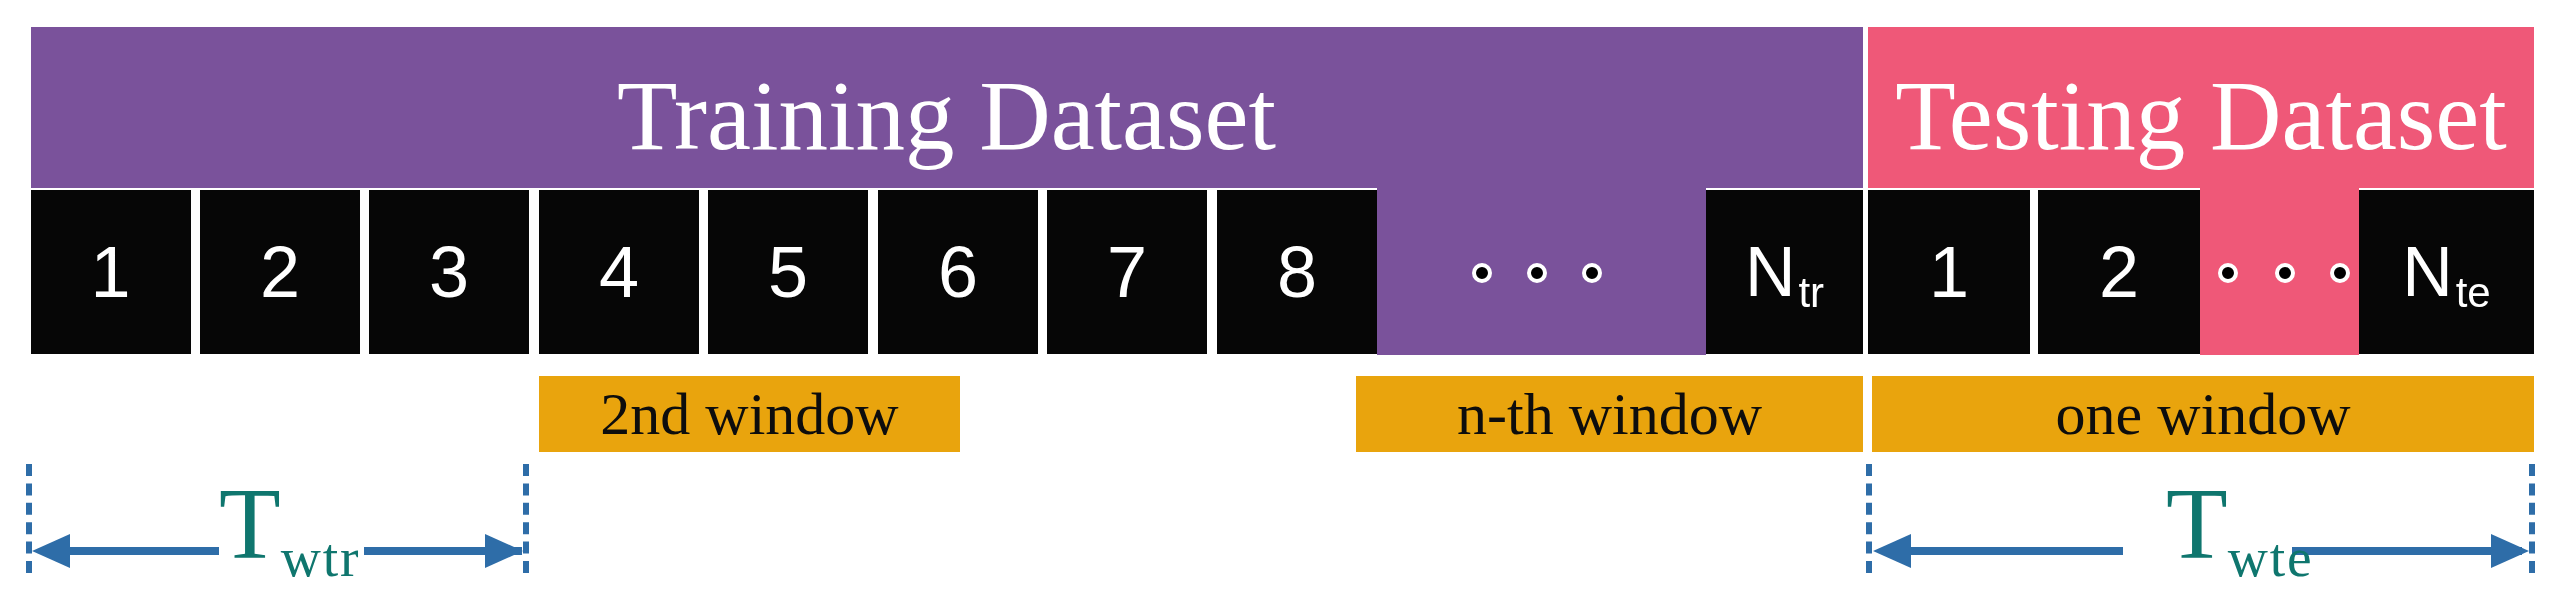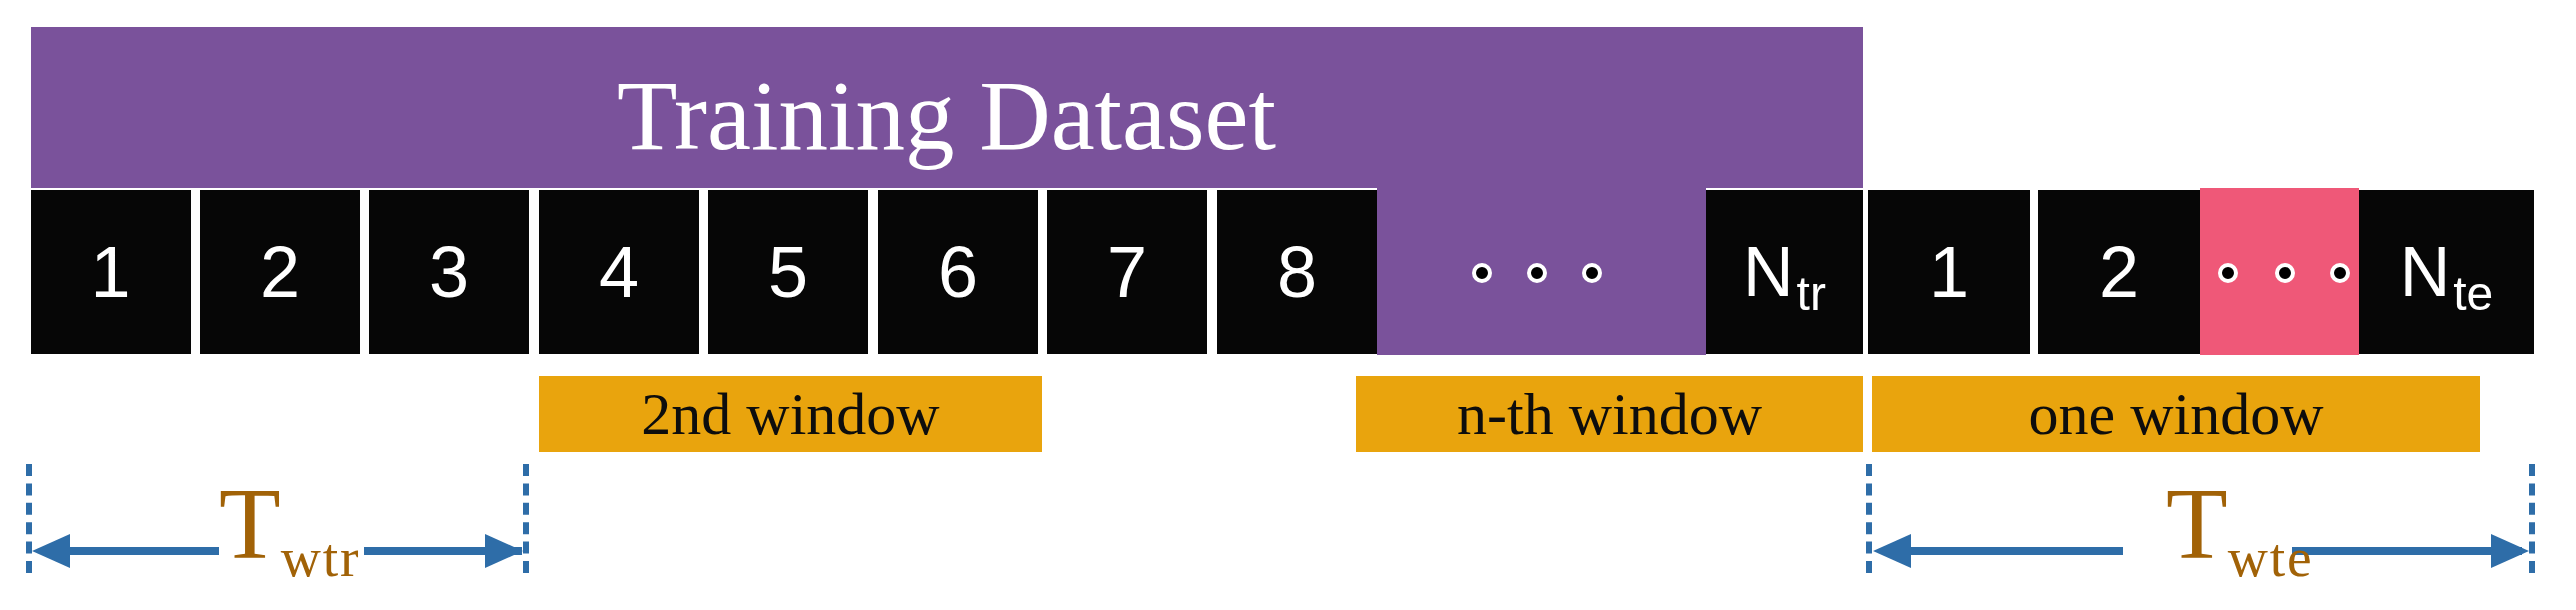--- a/index.html
+++ b/index.html
@@ -21,69 +21,72 @@
   .connector{position:absolute;top:188px;height:167px;}
   #connector-training{left:1377px;width:329px;background:#7a529b;}
   #connector-testing{left:2200px;width:159px;background:#ef5878;}
   
   .slot{
     position:absolute;top:190px;height:164px;background:#060606;
     display:flex;align-items:center;justify-content:center;
     color:#ffffff;font-family:"Liberation Sans", sans-serif;font-size:72px;
   }
   .slot .nbase{font-size:70px;}
-  .slot .nsub{font-size:48px;transform:translateY(21px);margin-left:2.9px;}
+  .slot .nsub{font-size:42px;transform:translateY(21px);margin-left:2.9px;}
   
   .dot{
     position:absolute;width:12.4px;height:12.4px;border-radius:50%;
     background:#000000;border:4.8px solid #ffffff;
   }
   
   .window{
     position:absolute;top:376px;height:76px;background:#e9a40d;
     display:flex;align-items:center;justify-content:center;
     color:#0d0d0d;font-size:60px;
   }
   #window-1{left:30.5px;width:499px;}
-  #window-2{left:539px;width:503px;}
+  #window-2{left:539px;width:421px;}
   #window-3{left:1356px;width:507px;}
-  #window-4{left:1872px;width:608px;}
+  #window-4{left:1872px;width:662px;}
   
   .ext{
     position:absolute;top:464px;height:109px;width:0;
     border-left:6.7px dashed #2e6da8;
   }
   #ext-wtr-l{left:26px;}  #ext-wtr-r{left:523px;}
   #ext-wte-l{left:1866px;} #ext-wte-r{left:2529px;}
   .dline{position:absolute;top:547px;height:7.6px;background:#2e6da8;}
   #dline-wtr-a{left:44px;width:175px;}
   #dline-wtr-b{left:364px;width:158px;}
   #dline-wte-a{left:1885px;width:238px;}
   #dline-wte-b{left:2292px;width:230px;}
   .ah{position:absolute;top:534px;width:0;height:0;
       border-top:17px solid transparent;border-bottom:17px solid transparent;}
   .ah.left{border-right:38px solid #2e6da8;}
   .ah.right{border-left:38px solid #2e6da8;}
   #ah-wtr-l{left:32px;} #ah-wtr-r{left:485px;}
   #ah-wte-l{left:1873px;} #ah-wte-r{left:2491px;}
   .dim-label{
-    position:absolute;top:474px;color:#a16207;font-size:101px;line-height:1;
+    position:absolute;top:474px;color:#0f766e;font-size:101px;line-height:1;
     white-space:nowrap;
   }
   .dim-label sub{font-size:0.55em;vertical-align:-0.32em;letter-spacing:1.9px;}
   #label-wtr{left:219px;}
   #label-wte{left:2130px;margin-left:36px;}
 </style>
 </head>
 <body>
 
 <div id="canvas">
 
   <div class="banner" id="banner-training">
     <span>Training Dataset</span>
+  </div>
+  <div class="banner" id="banner-testing">
+    <span>Testing Dataset</span>
   </div>
 
   <div class="connector" id="connector-training"></div>
   <div class="connector" id="connector-testing"></div>
 
   <div id="slot-layer">
       <div class="slot" style="left: 30.5px; width: 160px;">1</div>
       <div class="slot" style="left: 200px; width: 160px;">2</div>
       <div class="slot" style="left: 369px; width: 160px;">3</div>
       <div class="slot" style="left: 539px; width: 160px;">4</div>

